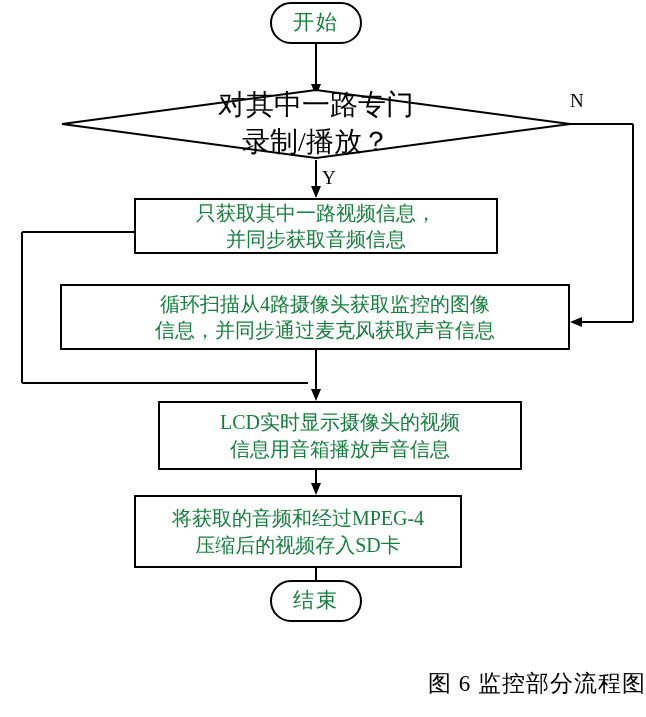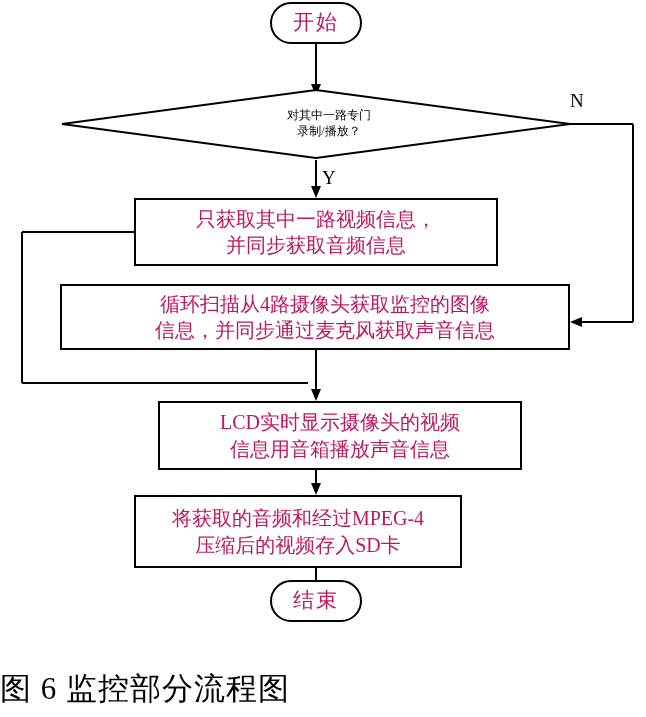--- a/index.html
+++ b/index.html
@@ -19,66 +19,66 @@
   }
   .node {
     position: absolute;
     box-sizing: border-box;
     border: 2px solid #000000;
     background: #ffffff;
     display: flex;
     align-items: center;
     justify-content: center;
     text-align: center;
-    color: #be185d;
+    color: #15803d;
     line-height: 1.32;
     white-space: pre-line;
   }
   .terminator {
     border-radius: 26px;
     font-size: 21px;
     letter-spacing: 2px;
   }
   .process {
     font-size: 20px;
     padding: 2px 6px;
   }
   .decision-wrap {
     position: absolute;
   }
   .decision-wrap svg {
     display: block;
   }
   .decision-text {
     position: absolute;
-    left: 13px;
+    left: 0;
     top: 0;
     width: 100%;
     height: 100%;
     display: flex;
     align-items: center;
     justify-content: center;
     text-align: center;
-    font-size: 12px;
+    font-size: 28px;
     line-height: 1.32;
     color: #000000;
     white-space: pre-line;
   }
   .edge-label {
     position: absolute;
     font-size: 19px;
     font-family: "Liberation Serif", "DejaVu Serif", serif;
     color: #000000;
   }
   .caption {
     position: absolute;
     left: 0;
     width: 646px;
-    text-align: left;
-    font-size: 31px;
+    text-align: right;
+    font-size: 23px;
     letter-spacing: 1px;
     color: #000000;
   }
   #lines {
     position: absolute;
     left: 0;
     top: 0;
     width: 646px;
     height: 717px;
     pointer-events: none;
@@ -124,21 +124,21 @@
       <polygon points="256,2 510,36 256,70 2,36" fill="#ffffff" stroke="#000000" stroke-width="2"></polygon>
     </svg>
     <div class="decision-text">对其中一路专门
 录制/播放？</div>
   </div>
 
   <div class="edge-label" style="left:322px; top:167px;">Y</div>
 
   <div class="edge-label" style="left:570px; top:90px;">N</div>
 
-  <div class="node process" style="left:134px; top:198px; width:364px; height:68px;">只获取其中一路视频信息，
+  <div class="node process" style="left:134px; top:198px; width:364px; height:56px;">只获取其中一路视频信息，
 并同步获取音频信息</div>
 
   <div class="node process" style="left:60px; top:284px; width:510px; height:66px;padding-left:26px;">循环扫描从4路摄像头获取监控的图像
 信息，并同步通过麦克风获取声音信息</div>
 
   <div class="node process" style="left:134px; top:401px; width:364px; height:69px;margin-left:24px;">LCD实时显示摄像头的视频
 信息用音箱播放声音信息</div>
 
   <div class="node process" style="left:134px; top:495px; width:328px; height:73px;">将获取的音频和经过MPEG-4
 压缩后的视频存入SD卡</div>

